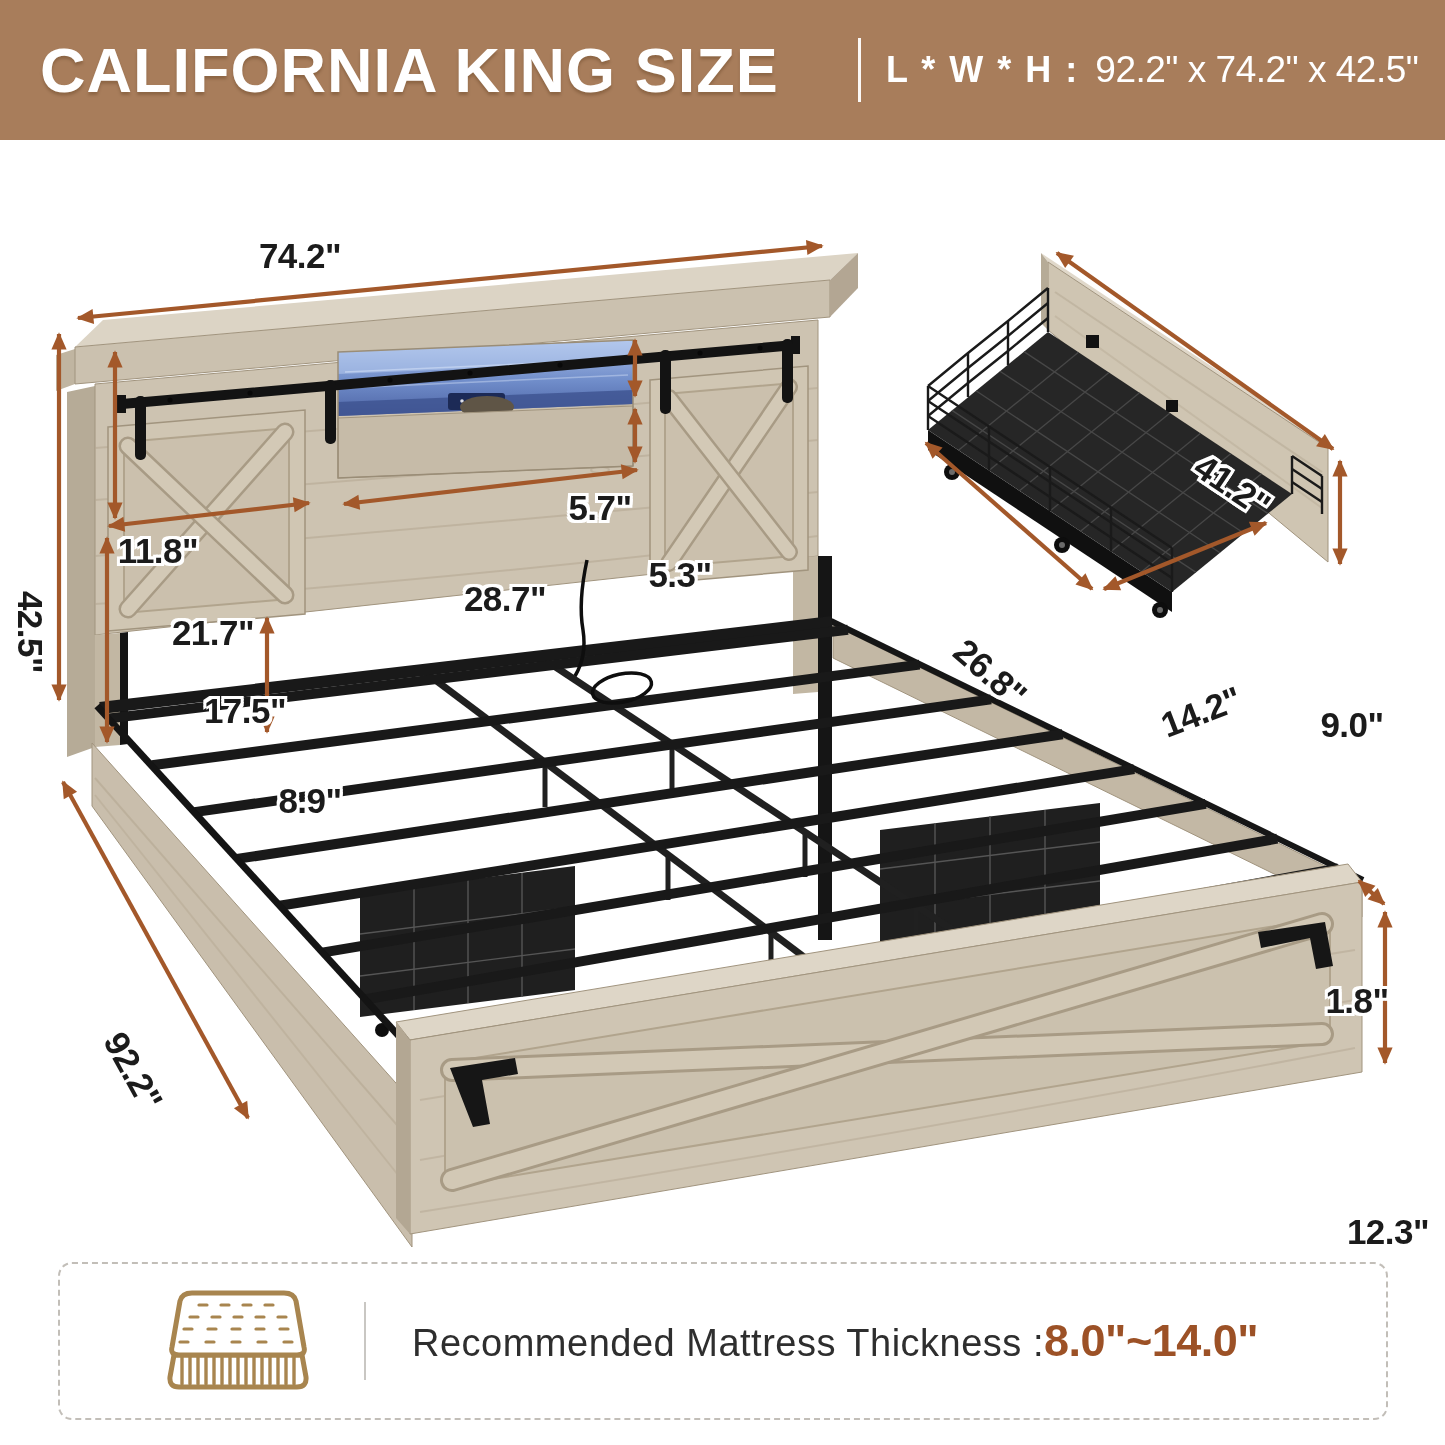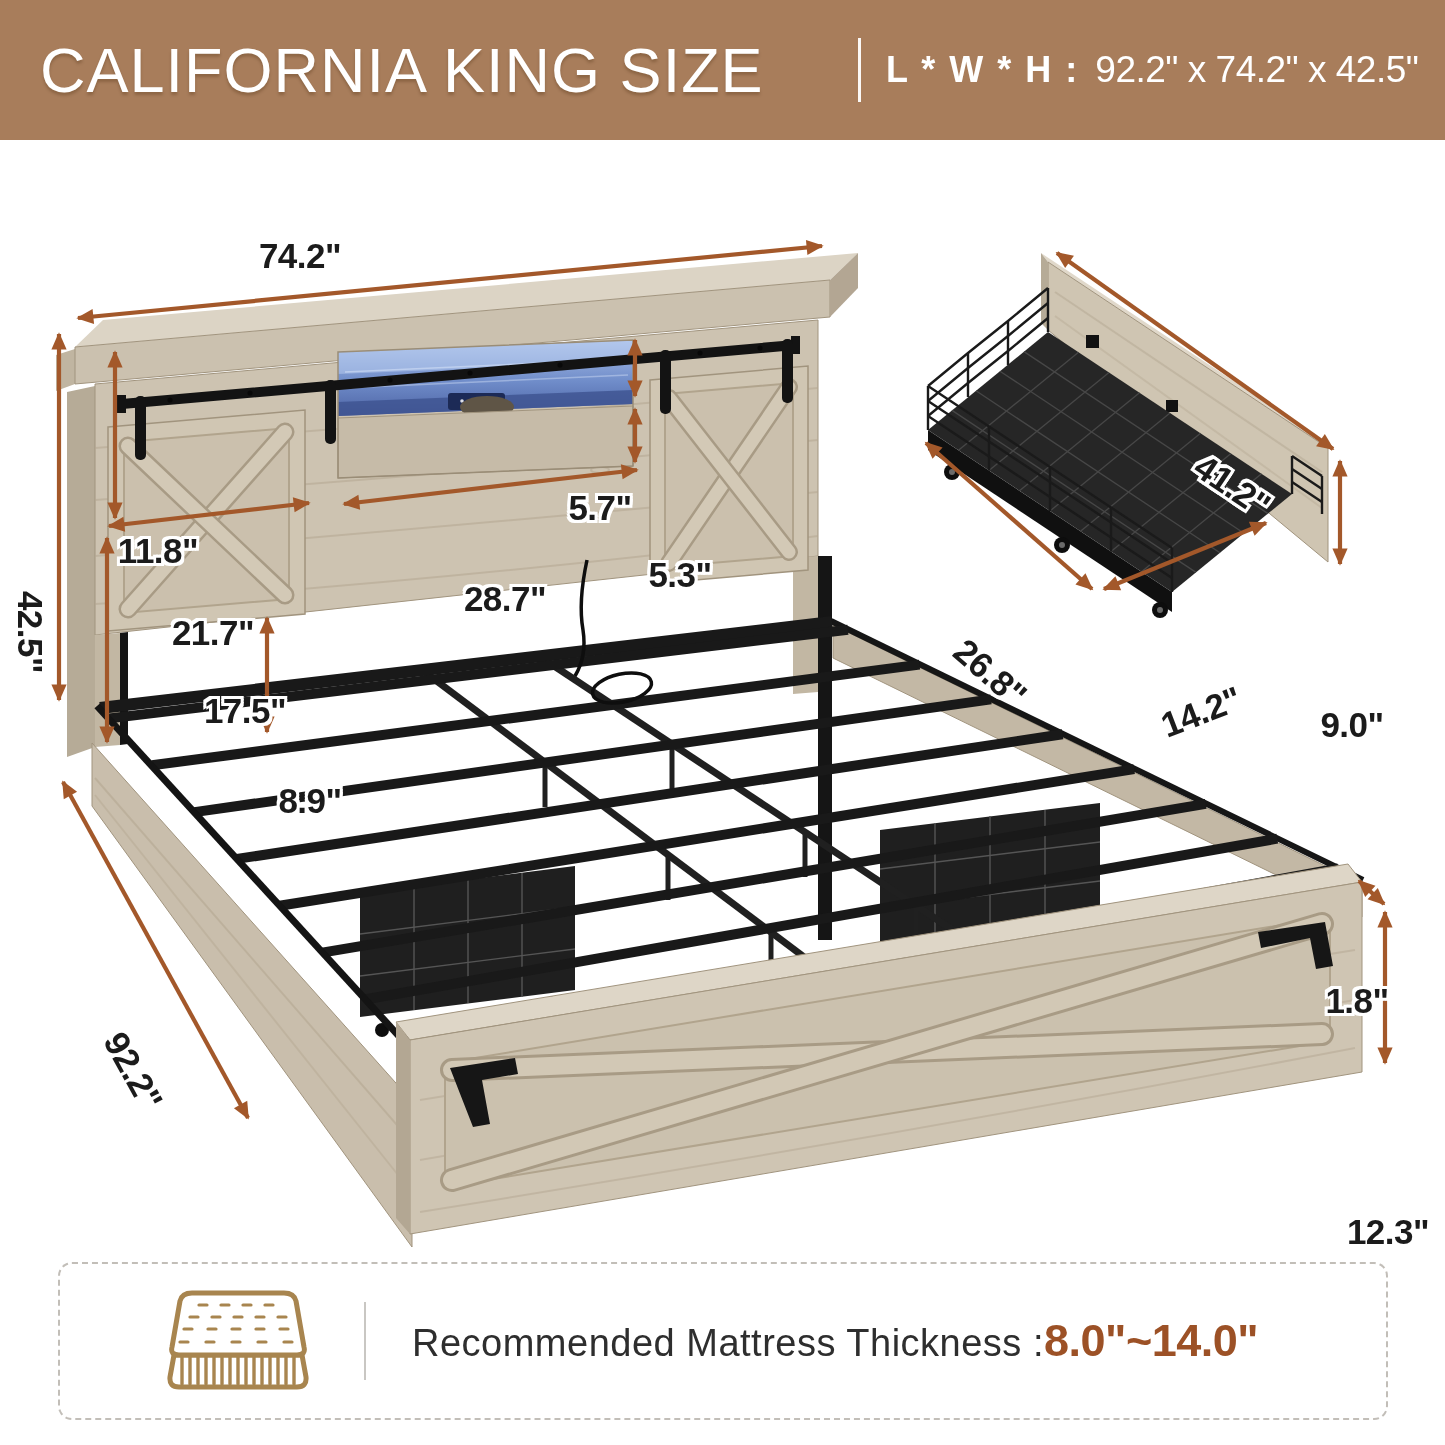--- a/index.html
+++ b/index.html
@@ -3,21 +3,21 @@
 <meta charset="utf-8">
 <style>
   html,body{margin:0;padding:0;background:#fff;}
   .page{position:relative;width:1445px;height:1445px;background:#fff;overflow:hidden;
         font-family:"Liberation Sans",sans-serif;}
 
   
   .hdr{position:absolute;left:0;top:0;width:1445px;height:140px;background:#A87D5B;}
   .hdr-title{position:absolute;left:40px;top:50%;transform:translateY(-50%);
 
-             font-size:63px;font-weight:400;letter-spacing:1px;color:#fff;
+             font-size:63px;font-weight:700;letter-spacing:1px;color:#fff;
              text-shadow:0 3px 3px rgba(60,30,5,.25);white-space:nowrap;}
   .hdr-divider{position:absolute;left:858px;top:38px;width:3px;height:64px;background:#fff;opacity:.95;}
   .hdr-lwh{position:absolute;left:886px;top:50%;transform:translateY(-50%);
            display:flex;align-items:baseline;gap:16px;color:#fff;white-space:nowrap;}
   .hdr-lwh .lbl{font-size:36px;font-weight:700;letter-spacing:2px;}
   .hdr-lwh .val{font-size:37px;font-weight:400;letter-spacing:-.5px;}
 
   
   .scene{position:absolute;left:0;top:140px;width:1445px;height:1122px;}
   .dim{position:absolute;font-size:35px;font-weight:700;color:#1b1b1b;letter-spacing:-.5px;

